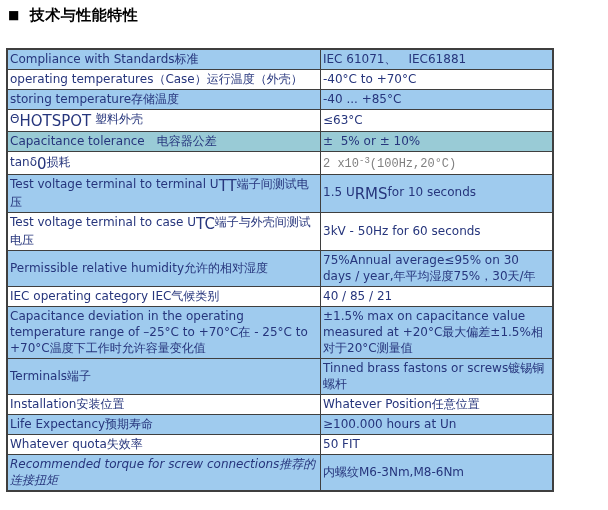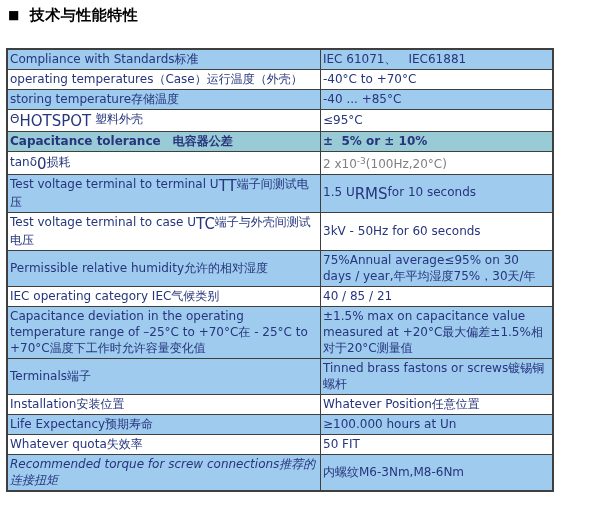--- a/index.html
+++ b/index.html
@@ -42,25 +42,25 @@
     line-height: 16px;
     color: var(--text-color, #26357c);
     padding: 1px 2px 2px 2px;
     vertical-align: middle;
     white-space: pre-wrap;
     word-wrap: break-word;
   }
   table.spec td.label-cell { width: 308px; }
   tr.row-blue  td { background: var(--row-blue,  #9fcbee); }
   tr.row-white td { background: var(--row-white, #ffffff); }
-  tr.row-teal  td { background: var(--row-teal,  #99cbd6); font-weight: bold; }
+  tr.row-teal  td { background: var(--row-teal,  #99cbd6); }
   span.sub { font-size: 15px; vertical-align: -3px; }
   span.sup { font-size: 9px; vertical-align: 4px; }
   span.italic { font-style: italic; }
-  span.gray { color: var(--text-gray, #7f7f7f); }
+  span.gray { color: var(--text-gray, #7f7f7f); font-family: Liberation Mono, monospace; }
 </style>
 </head>
 <body>
 
 <div class="page-title"><span class="bullet">■</span><span>技术与性能特性</span></div>
 
 <table class="spec">
   <tbody>
       <tr class="row-blue">
         <td class="label-cell"><span>Compliance with Standards标准</span></td>
@@ -69,21 +69,21 @@
       <tr class="row-white">
         <td class="label-cell"><span>operating temperatures（Case）运行温度（外壳）</span></td>
         <td class="value-cell"><span>-40°C to +70°C</span></td>
       </tr>
       <tr class="row-blue">
         <td class="label-cell"><span>storing temperature存储温度</span></td>
         <td class="value-cell"><span>-40 ... +85°C</span></td>
       </tr>
       <tr class="row-white">
         <td class="label-cell"><span>Θ</span><span class="sub">HOTSPOT</span><span> 塑料外壳</span></td>
-        <td class="value-cell"><span>≤95°C</span></td>
+        <td class="value-cell"><span>≤63°C</span></td>
       </tr>
       <tr class="row-teal">
         <td class="label-cell"><span>Capacitance tolerance　电容器公差</span></td>
         <td class="value-cell"><span>±  5% or ± 10%</span></td>
       </tr>
       <tr class="row-white">
         <td class="label-cell"><span>tanδ</span><span class="sub">0</span><span>损耗</span></td>
         <td class="value-cell"><span class="gray">2 x10</span><span class="sup gray">-3</span><span class="gray">(100Hz,20°C)</span></td>
       </tr>
       <tr class="row-blue">

